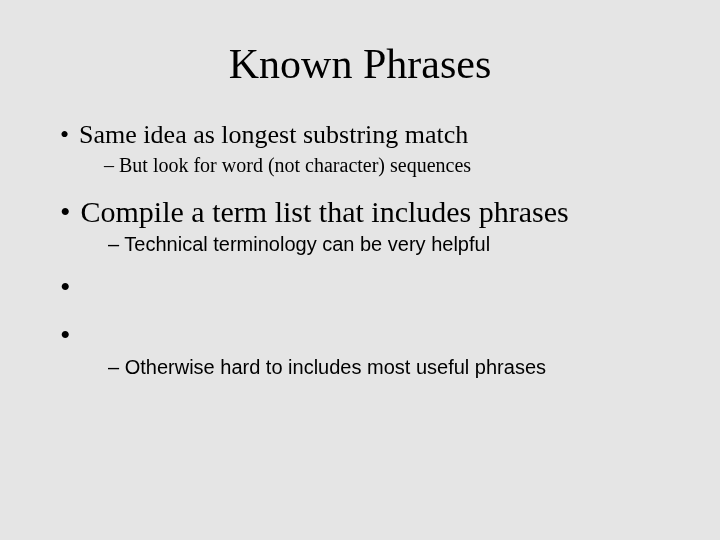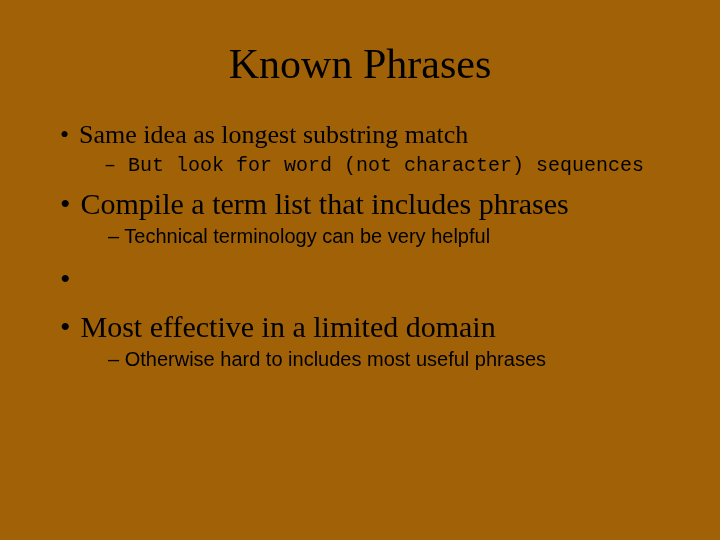--- a/index.html
+++ b/index.html
@@ -15,21 +15,21 @@
       font-family: Georgia, 'Times New Roman', serif;
       display: flex;
       align-items: flex-start;
       justify-content: center;
       overflow: hidden;
     }
 
     .slide {
       width: 720px;
       height: 540px;
-      background: #a16207;
+      background: #e5e5e5;
       padding: 40px 60px 40px 60px;
       display: flex;
       flex-direction: column;
       align-items: flex-start;
     }
 
     .title {
       width: 100%;
       text-align: center;
       font-size: 42px;
@@ -61,22 +61,23 @@
     }
 
     .bullet-main .bullet-dot {
       font-size: 26px;
       flex-shrink: 0;
     }
 
     .bullet-sub {
       font-size: 20px;
       color: #000000;
-      font-family: Liberation Mono, monospace;
+      font-family: Liberation Serif, serif;
       padding-left: 44px;
+      margin-bottom: 8px;
     }
 
     .bullet-main-large {
       display: flex;
       align-items: baseline;
       gap: 10px;
       font-size: 30px;
       color: #000000;
       font-family: Georgia, 'Times New Roman', serif;
       margin-bottom: 4px;
@@ -121,19 +122,18 @@
 
     <div class="bullet-group">
       <div class="bullet-main-large">
         <span class="bullet-dot">•</span>
       </div>
     </div>
 
     <div class="bullet-group">
       <div class="bullet-main-large">
         <span class="bullet-dot">•</span>
-        <span>Most effective in a limited domain</span>
       </div>
       <div class="bullet-sub-large">– Otherwise hard to includes most useful phrases</div>
     </div>
 
   </div>
 </div>
 
 </body></html>

